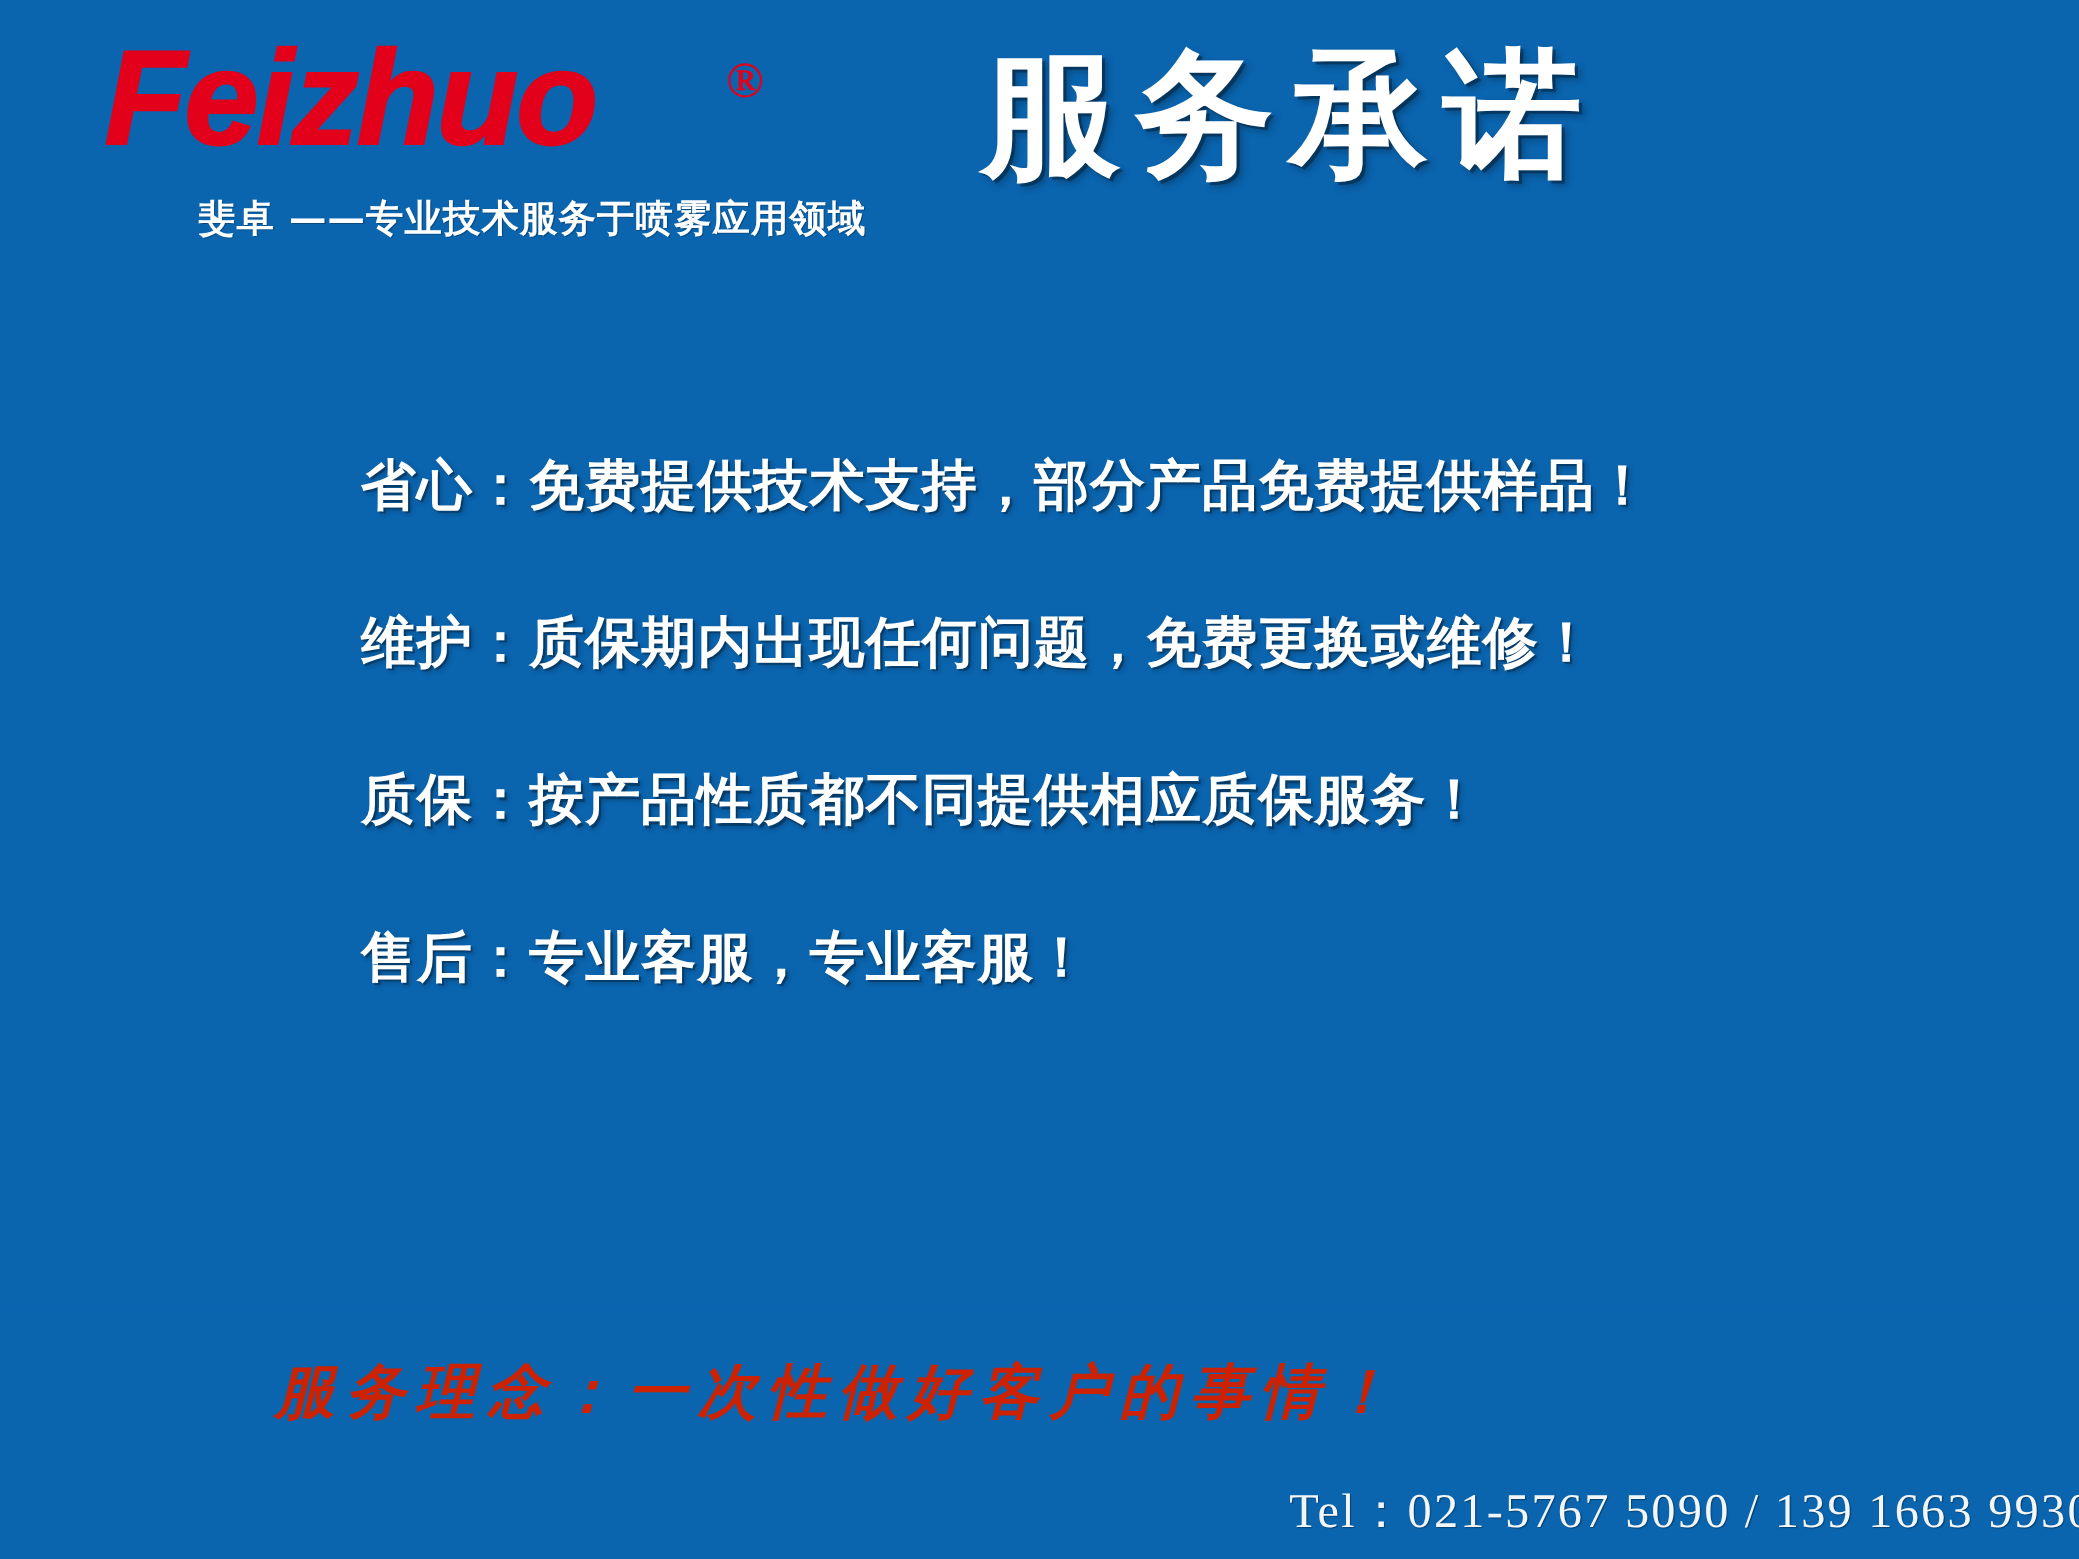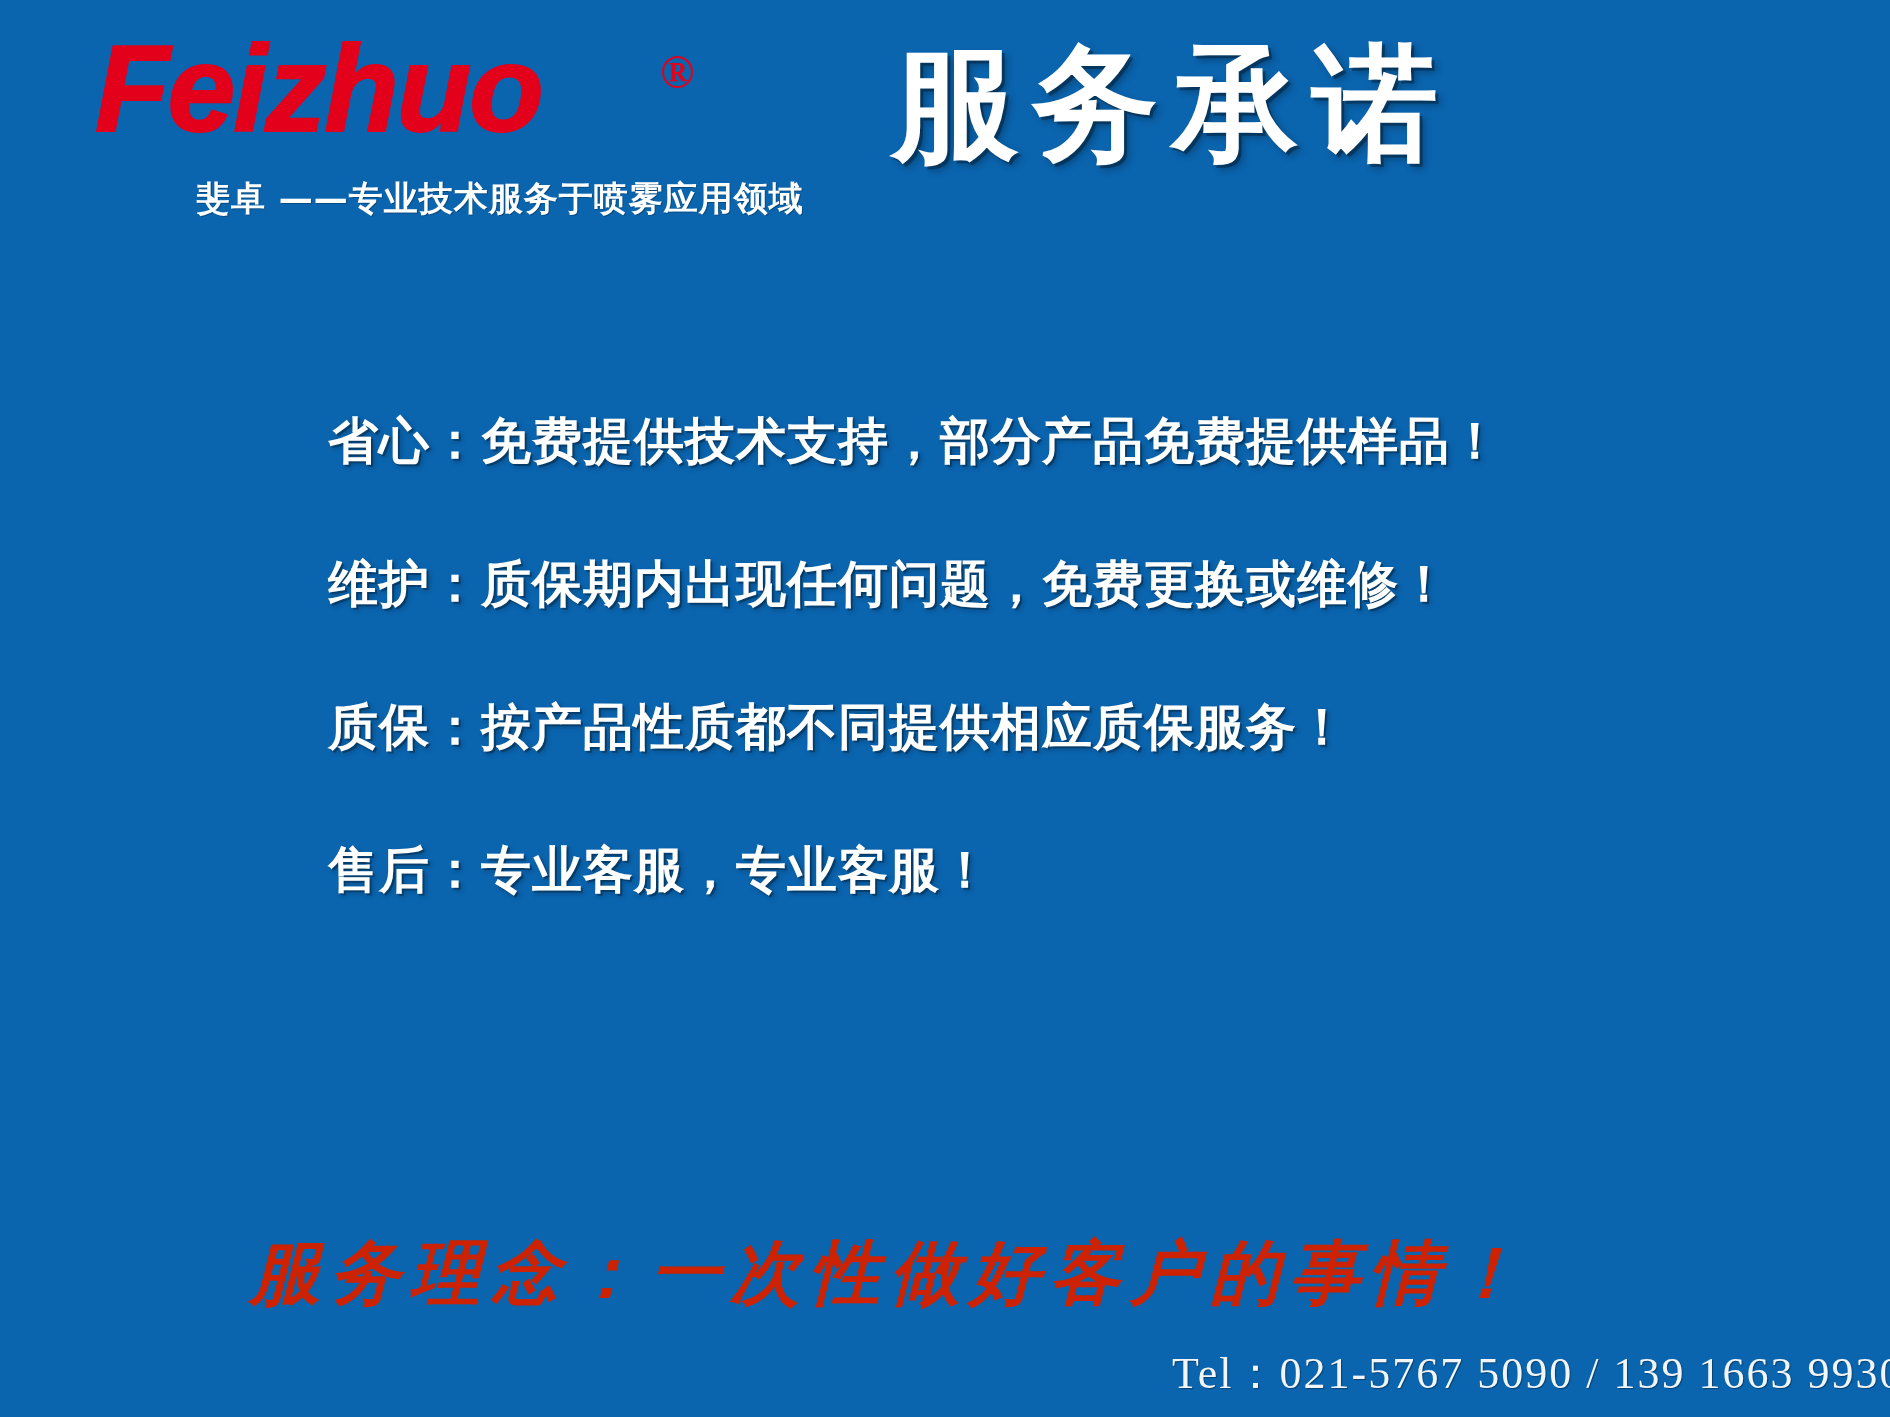--- a/index.html
+++ b/index.html
@@ -70,21 +70,20 @@
     position: absolute;
     left: 85px;
     top: 148px;
     font-family: "DejaVu Sans", "Liberation Sans", sans-serif;
     font-weight: bold;
     font-size: 34px;
     letter-spacing: 1px;
     color: #ffffff;
     white-space: nowrap;
     text-shadow: 1px 1px 0 rgba(0,0,0,0.25);
-    margin-left: 16px;
   }
 
   .header-title {
     position: absolute;
     left: 892px;
     top: 38px;
     font-family: "DejaVu Sans", "Liberation Sans", sans-serif;
     font-weight: bold;
     font-size: 126px;
     line-height: 1.05;
@@ -124,21 +123,21 @@
   }
 
   
   .slogan {
     position: absolute;
     left: 250px;
     top: 1238px;
     font-family: "DejaVu Serif", "Liberation Serif", serif;
     font-weight: bold;
     font-style: italic;
-    font-size: 70px;
+    font-size: 54px;
     line-height: 1;
     letter-spacing: 10px;
     color: #cc2200;
     white-space: nowrap;
   }
 
   
   .phone {
     position: absolute;
     left: 1172px;

